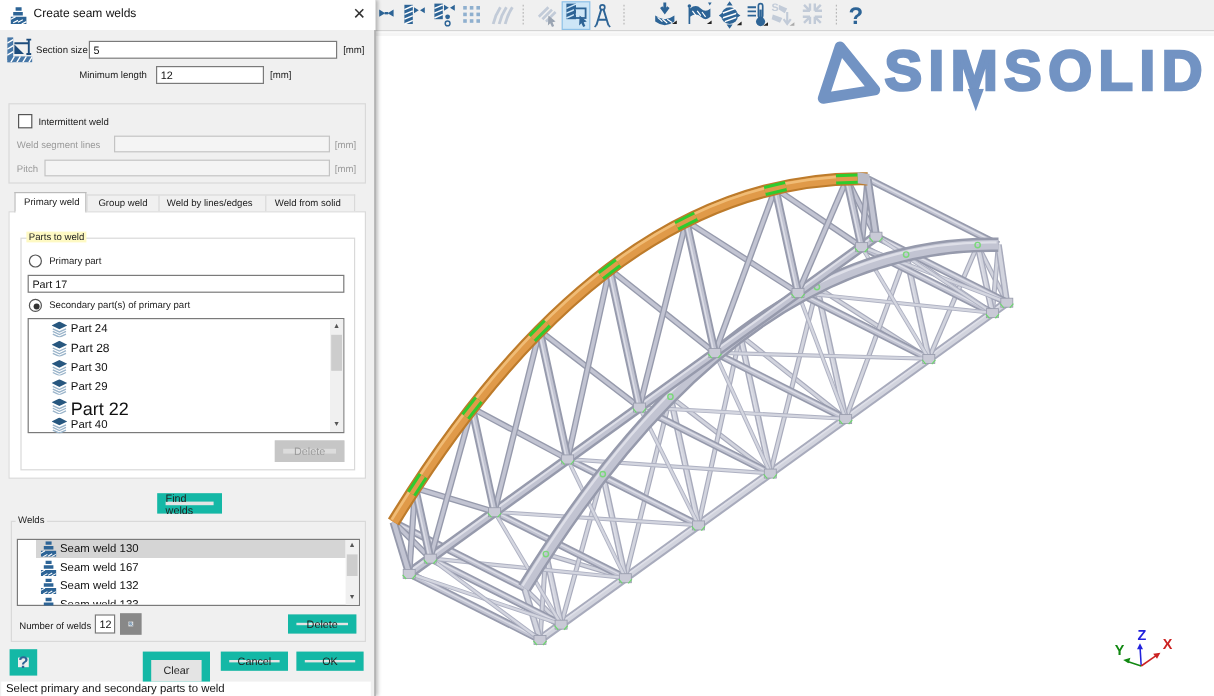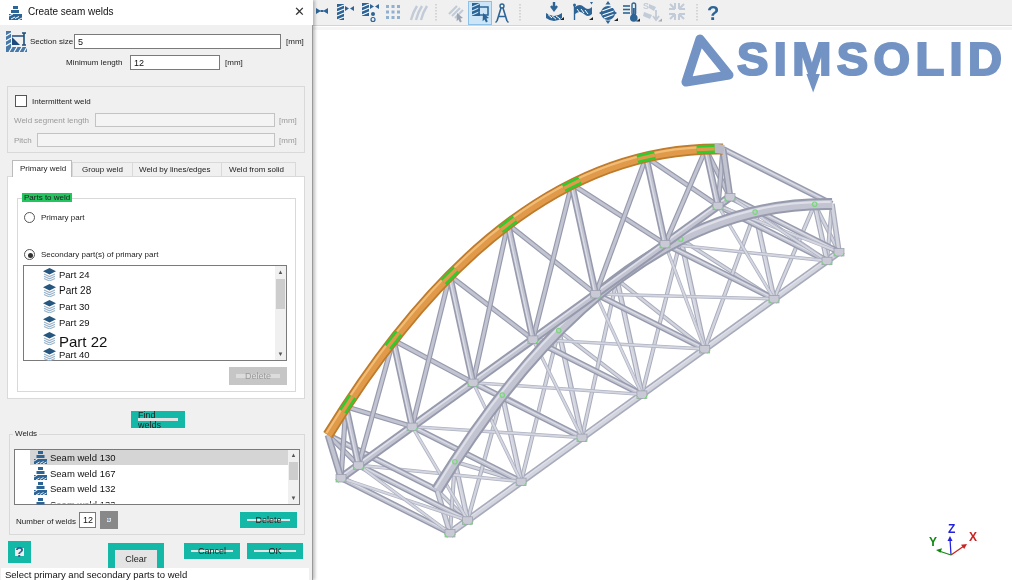--- a/index.html
+++ b/index.html
@@ -398,42 +398,43 @@
   <div class="lbl" style="left:30px;top:37px">Section size</div>
   <div class="inp" style="left:74px;top:34px;width:207px;height:15px">5</div>
   <div class="lbl" style="left:286px;top:37px">[mm]</div>
   <div class="lbl" style="left:66px;top:58px">Minimum length</div>
   <div class="inp" style="left:130px;top:55px;width:90px;height:15px">12</div>
   <div class="lbl" style="left:225px;top:58px">[mm]</div>
 
   <div class="gbox" style="left:7px;top:86px;width:298px;height:67px"></div>
   <div class="abs" style="left:15px;top:95px;width:12px;height:12px;background:#fff;border:1px solid #555"></div>
   <div class="lbl" style="left:32px;top:97px">Intermittent weld</div>
-  <div class="glbl" style="left:14px;top:116px">Weld segment length</div>
+  <div class="glbl" style="left:14px;top:116px">Weld segment lines</div>
   <div class="inpd" style="left:95px;top:113px;width:180px;height:14px"></div>
   <div class="glbl" style="left:279px;top:116px">[mm]</div>
   <div class="glbl" style="left:14px;top:136px">Pitch</div>
   <div class="inpd" style="left:37px;top:133px;width:238px;height:14px"></div>
   <div class="glbl" style="left:279px;top:136px">[mm]</div>
 
   <div class="abs" style="left:7px;top:176px;width:298px;height:223px;background:#fff;border:1px solid #d9d9d9"></div>
   <div class="abs" style="left:72px;top:162px;width:224px;height:14px;background:#f0f0f0;border:1px solid #d9d9d9;border-bottom:none"></div>
   <div class="abs" style="left:12px;top:160px;width:60px;height:17px;background:#fff;border:1px solid #bbb;border-bottom:none"></div>
   <div class="abs" style="left:13px;top:176px;width:58px;height:2px;background:#fff"></div>
   <div class="lbl" style="left:20px;top:164px">Primary weld</div>
   <div class="lbl" style="left:82px;top:165px">Group weld</div>
   <div class="lbl" style="left:139px;top:165px">Weld by lines/edges</div>
   <div class="abs" style="left:132px;top:163px;width:1px;height:13px;background:#d9d9d9"></div>
   <div class="abs" style="left:221px;top:163px;width:1px;height:13px;background:#d9d9d9"></div>
   <div class="lbl" style="left:229px;top:165px">Weld from solid</div>
 
   <div class="gbox" style="left:17px;top:198px;width:279px;height:194px;background:#fff"></div>
-  <div class="gcap" style="left:22px;top:193px;background:#22c55e">Parts to weld</div>
+  <div class="gcap" style="left:22px;top:193px;background:#fef9c3">Parts to weld</div>
   <div class="abs" style="left:24px;top:212px;width:11px;height:11px;border:1px solid #555;border-radius:50%;background:#fff"></div>
   <div class="lbl" style="left:41px;top:213px">Primary part</div>
+  <div class="inp" style="left:23px;top:229px;width:264px;height:15px">Part 17</div>
   <div class="abs" style="left:24px;top:249px;width:11px;height:11px;border:1px solid #555;border-radius:50%;background:#fff"></div>
   <div class="abs" style="left:28px;top:253px;width:5px;height:5px;border-radius:50%;background:#333"></div>
   <div class="lbl" style="left:41px;top:250px">Secondary part(s) of primary part</div>
 
   <div class="abs" style="left:23px;top:265px;width:264px;height:96px;background:#fff;border:1px solid #7a7a7a"></div>
   <svg class="abs" style="left:43px;top:268px" width="13" height="13" viewBox="0 0 13 13">
         <path d="M6.5,0 L13,3.2 L6.5,6.4 L0,3.2 Z" fill="#27577f"></path>
         <path d="M1,6 l5.5,2.6 l5.5,-2.6 M1,8.2 l5.5,2.6 l5.5,-2.6 M1,10.4 l5.5,2.6 l5.5,-2.6" stroke="#9ab4ca" stroke-width="1.1" fill="none"></path>
       </svg>
 <div class="abs" style="left:59px;top:269px;font-size:9.5px;color:#111">Part 24</div>
@@ -505,20 +506,20 @@
           <circle cx="6" cy="6" r="4" fill="none" stroke="#2d6496" stroke-width="1.5"></circle>
           <path d="M6,4 v4 M4,6 h4" stroke="#2d6496" stroke-width="1.2"></path>
           <line x1="9" y1="9" x2="12.5" y2="12.5" stroke="#2d6496" stroke-width="1.8"></line>
         </svg>
   </div>
   <div class="btn" style="left:240px;top:512px;width:57px;height:16px">Delete</div>
 
   <div class="btn" style="left:8px;top:541px;width:23px;height:22px;background:#eee">
         <span style="font-size:14px;font-weight:bold;color:#2d6496">?</span>
       </div>
-  <div class="btn" style="left:108px;top:543px;width:56px;height:32px">Clear</div>
+  <div class="btn" style="left:119px;top:543px;width:56px;height:32px">Clear</div>
   <div class="btn" style="left:184px;top:543px;width:56px;height:16px">Cancel</div>
   <div class="btn" style="left:247px;top:543px;width:56px;height:16px">OK</div>
 
   <div class="abs" style="left:1px;top:568px;width:308px;height:12px;background:#fff"></div>
   <div class="abs" style="left:5px;top:568.5px;font-size:9.5px;color:#111;white-space:nowrap">Select primary and secondary parts to weld</div>
 </div>
 
 </div>
 </body></html>

